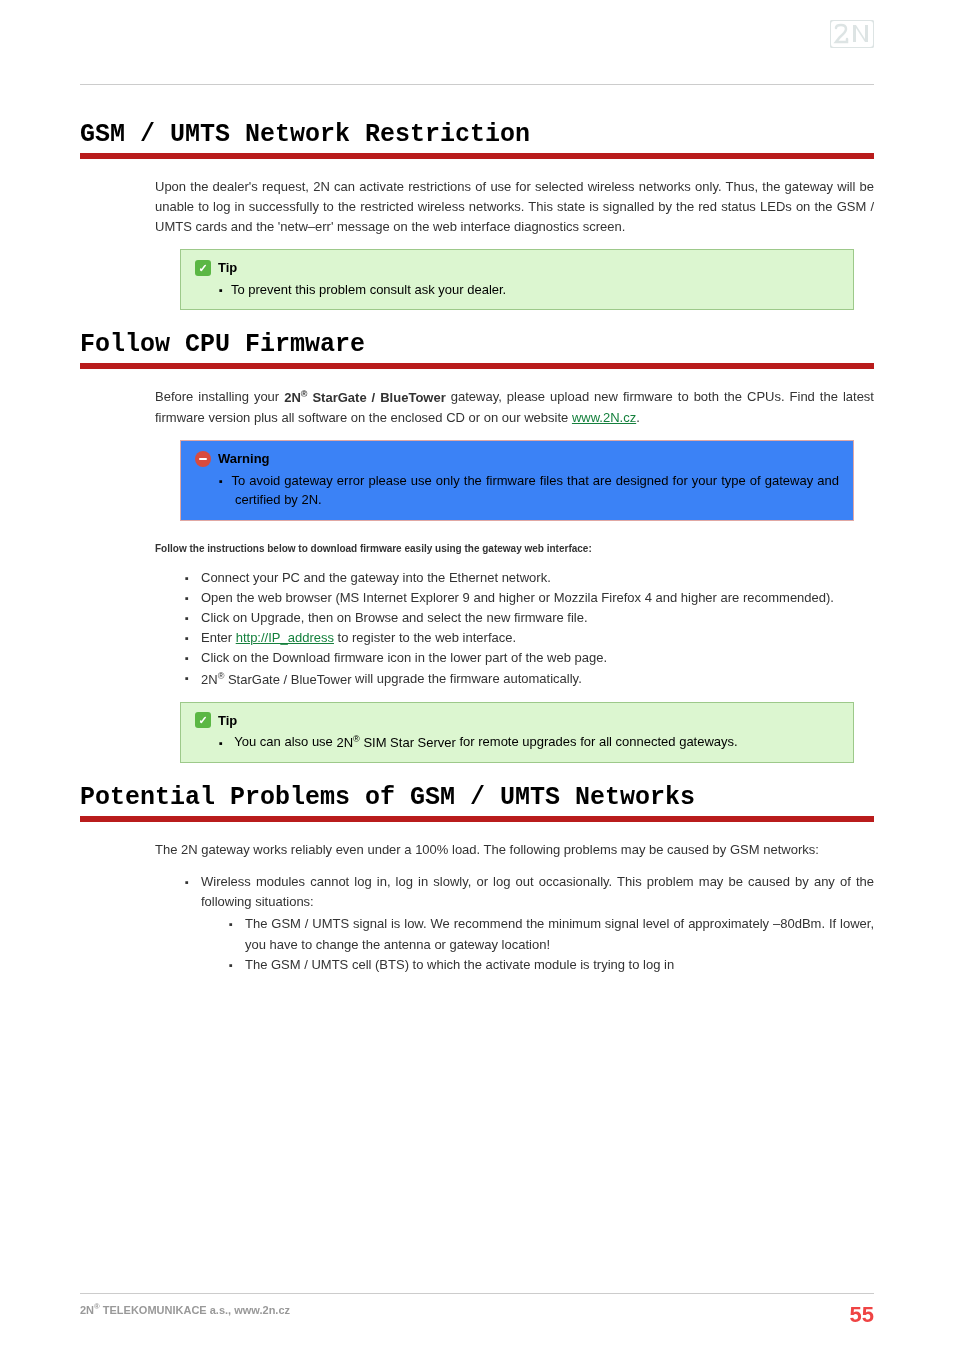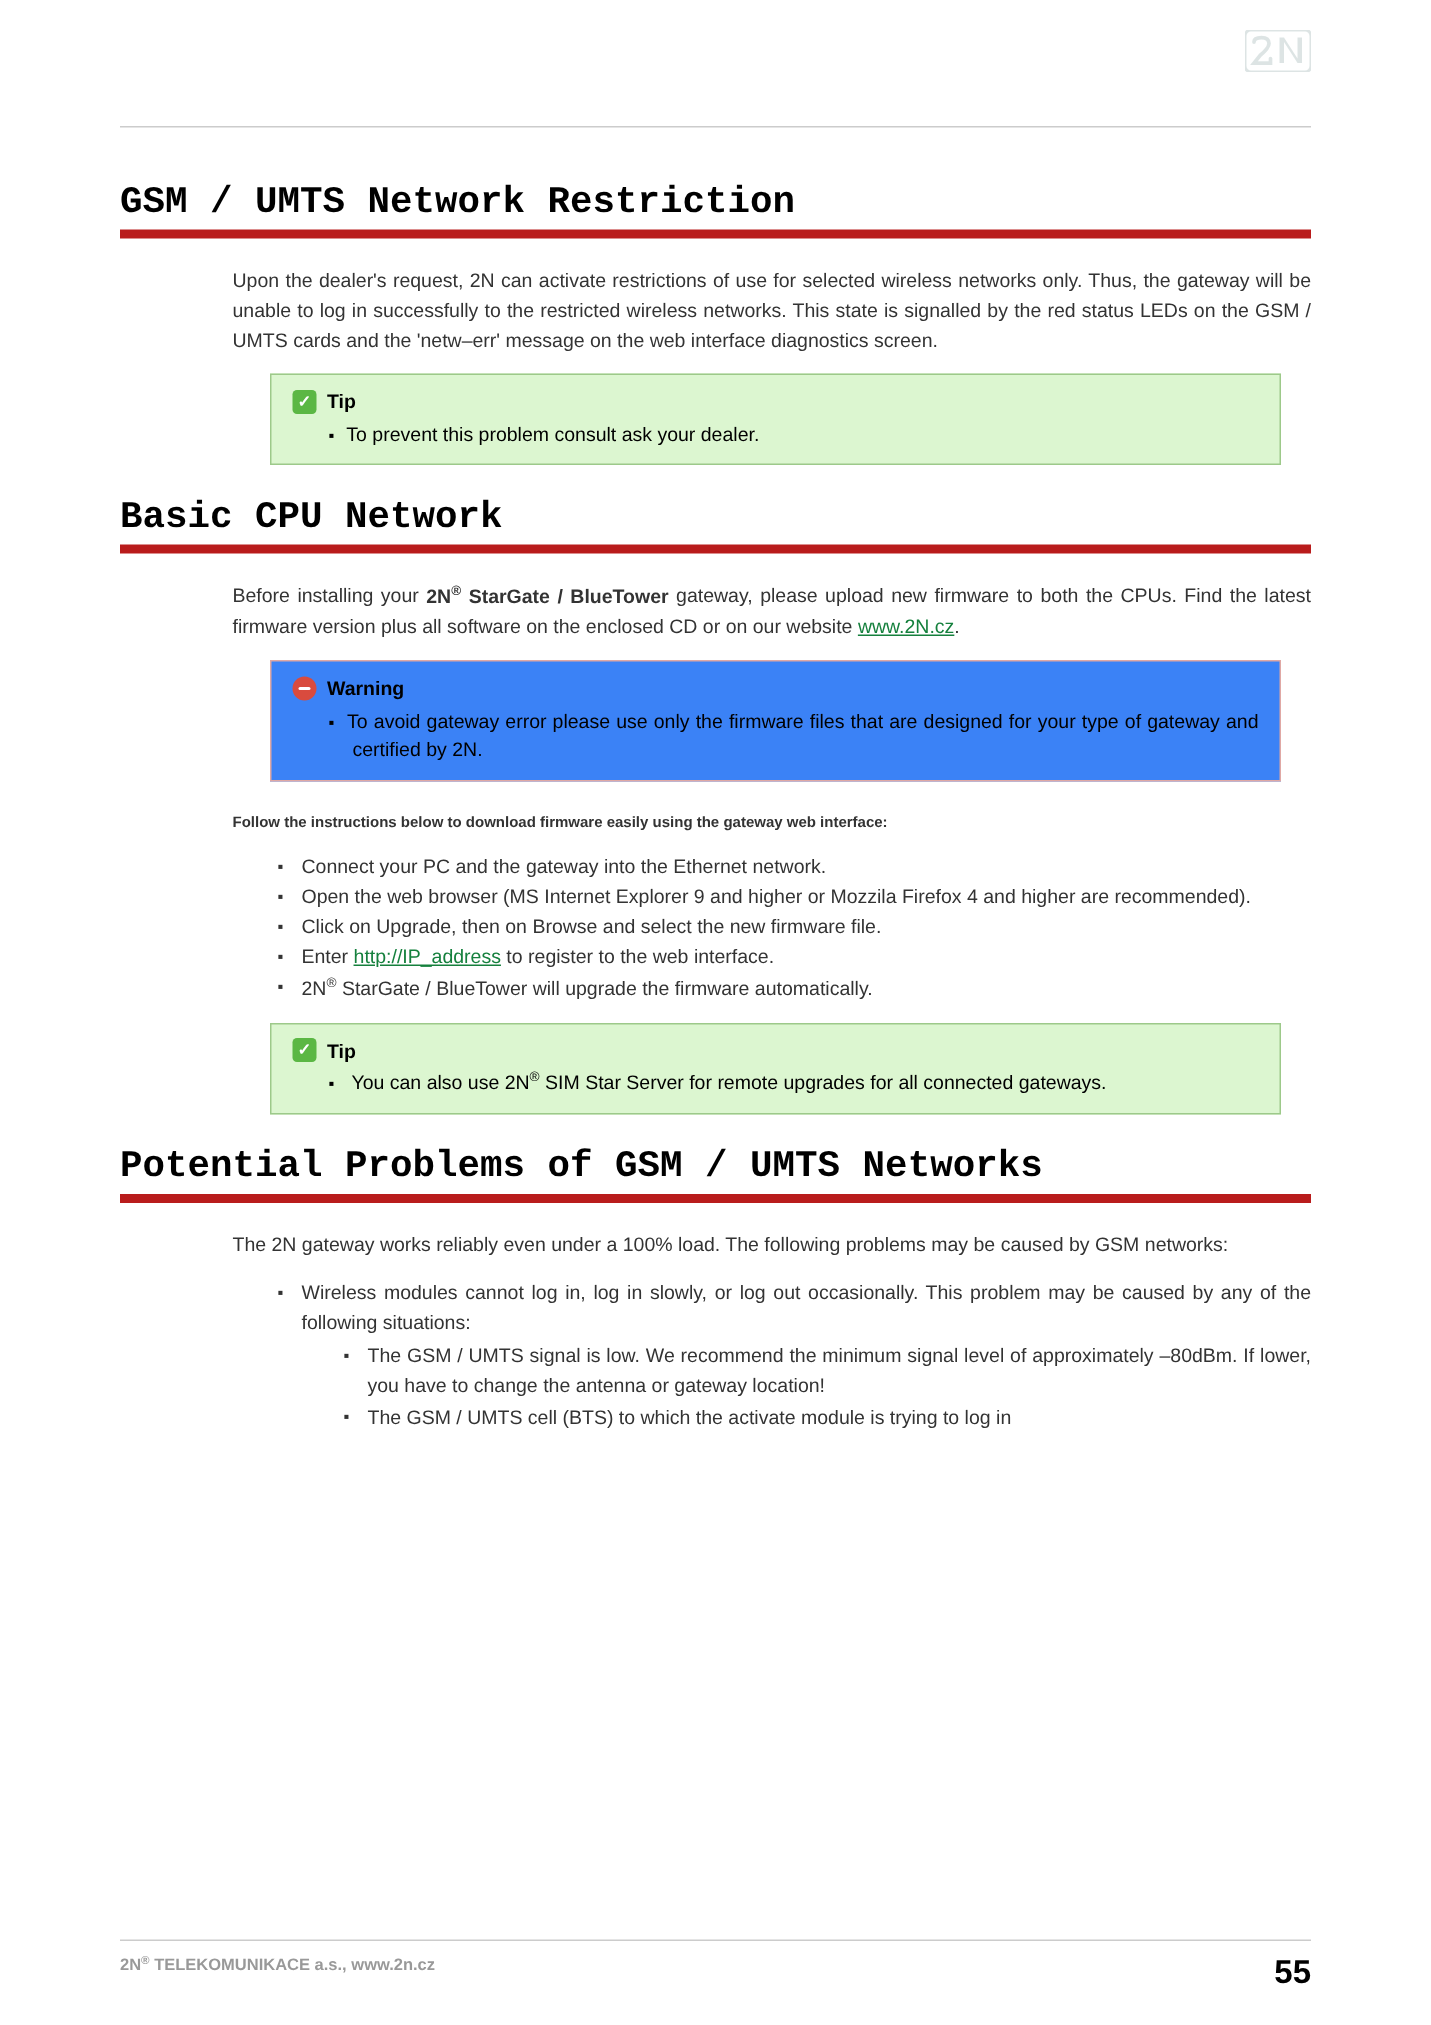--- a/index.html
+++ b/index.html
@@ -188,21 +188,21 @@
     justify-content: space-between;
     align-items: flex-start;
   }
   .footer-left {
     font-size: 11px;
     color: #999;
     font-weight: bold;
   }
   .footer-right {
     font-size: 22px;
-    color: #000000;
+    color: #ef4444;
     font-weight: bold;
   }
   .sup {
     font-size: 0.7em;
     vertical-align: super;
   }
 </style>
 </head>
 <body>
 
@@ -225,21 +225,21 @@
   <div class="callout tip">
     <div class="callout-title">
       <span class="icon-tip">✓</span>
       <span>Tip</span>
     </div>
     <ul>
       <li>To prevent this problem consult ask your dealer.</li>
     </ul>
   </div>
 
-  <h1 class="section-heading">Basic CPU Network</h1>
+  <h1 class="section-heading">Follow CPU Firmware</h1>
 
   <p class="body-text">
     <span>Before installing your </span><span class="bold"><span>2N</span><span class="sup">®</span><span> StarGate / BlueTower</span></span><span> gateway, please upload new firmware to both the CPUs. Find the latest firmware version plus all software on the enclosed CD or on our website </span><a href="#" class="link">www.2N.cz</a><span>.</span>
   </p>
 
   <div class="callout warning">
     <div class="callout-title">
       <span class="icon-warning"></span>
       <span>Warning</span>
     </div>
@@ -250,20 +250,21 @@
 
   <p class="sub-bold">Follow the instructions below to download firmware easily using the gateway web interface:</p>
 
   <ul class="bullets">
     <li>Connect your PC and the gateway into the Ethernet network.</li>
     <li>Open the web browser (MS Internet Explorer 9 and higher or Mozzila Firefox 4 and higher are recommended).</li>
     <li>Click on Upgrade, then on Browse and select the new firmware file.</li>
     <li>
       <span>Enter </span><a href="#" class="link">http://IP_address</a><span> to register to the web interface.</span>
     </li>
+    <li>Click on the Download firmware icon in the lower part of the web page.</li>
     <li>
       <span class="bold"><span>2N</span><span class="sup">®</span><span> StarGate / BlueTower</span></span><span> will upgrade the firmware automatically.</span>
     </li>
   </ul>
 
   <div class="callout tip">
     <div class="callout-title">
       <span class="icon-tip">✓</span>
       <span>Tip</span>
     </div>

